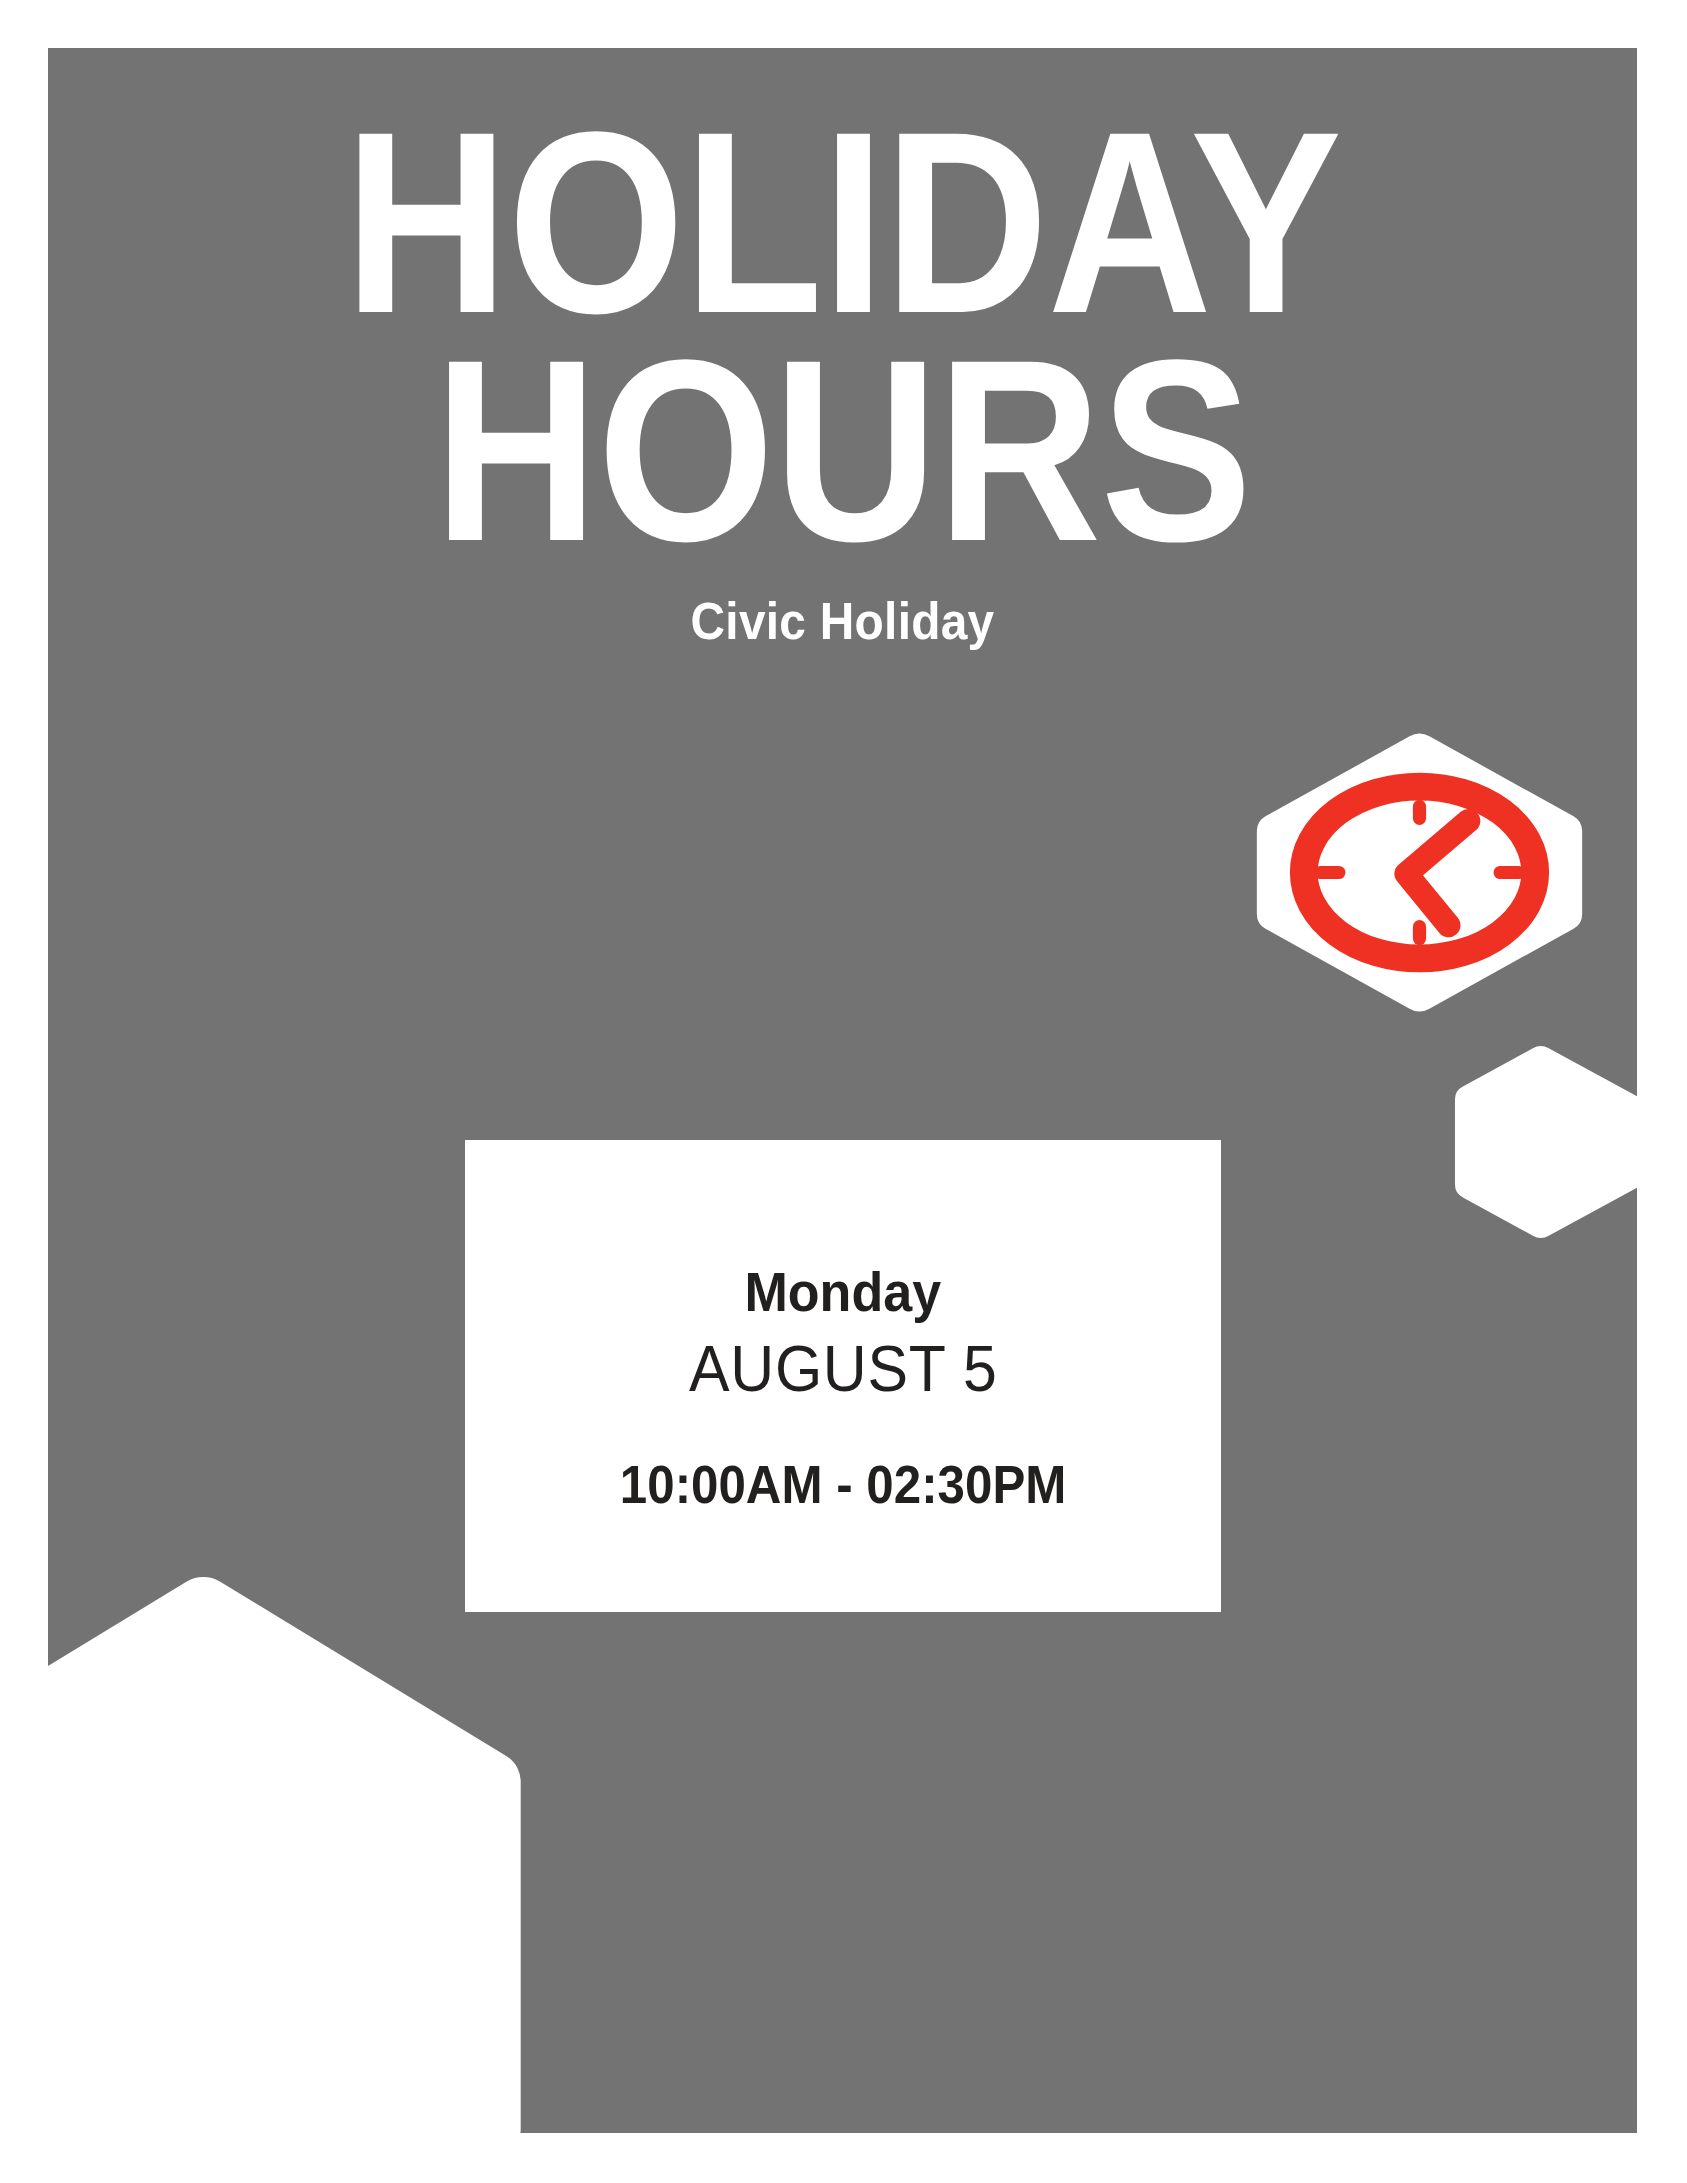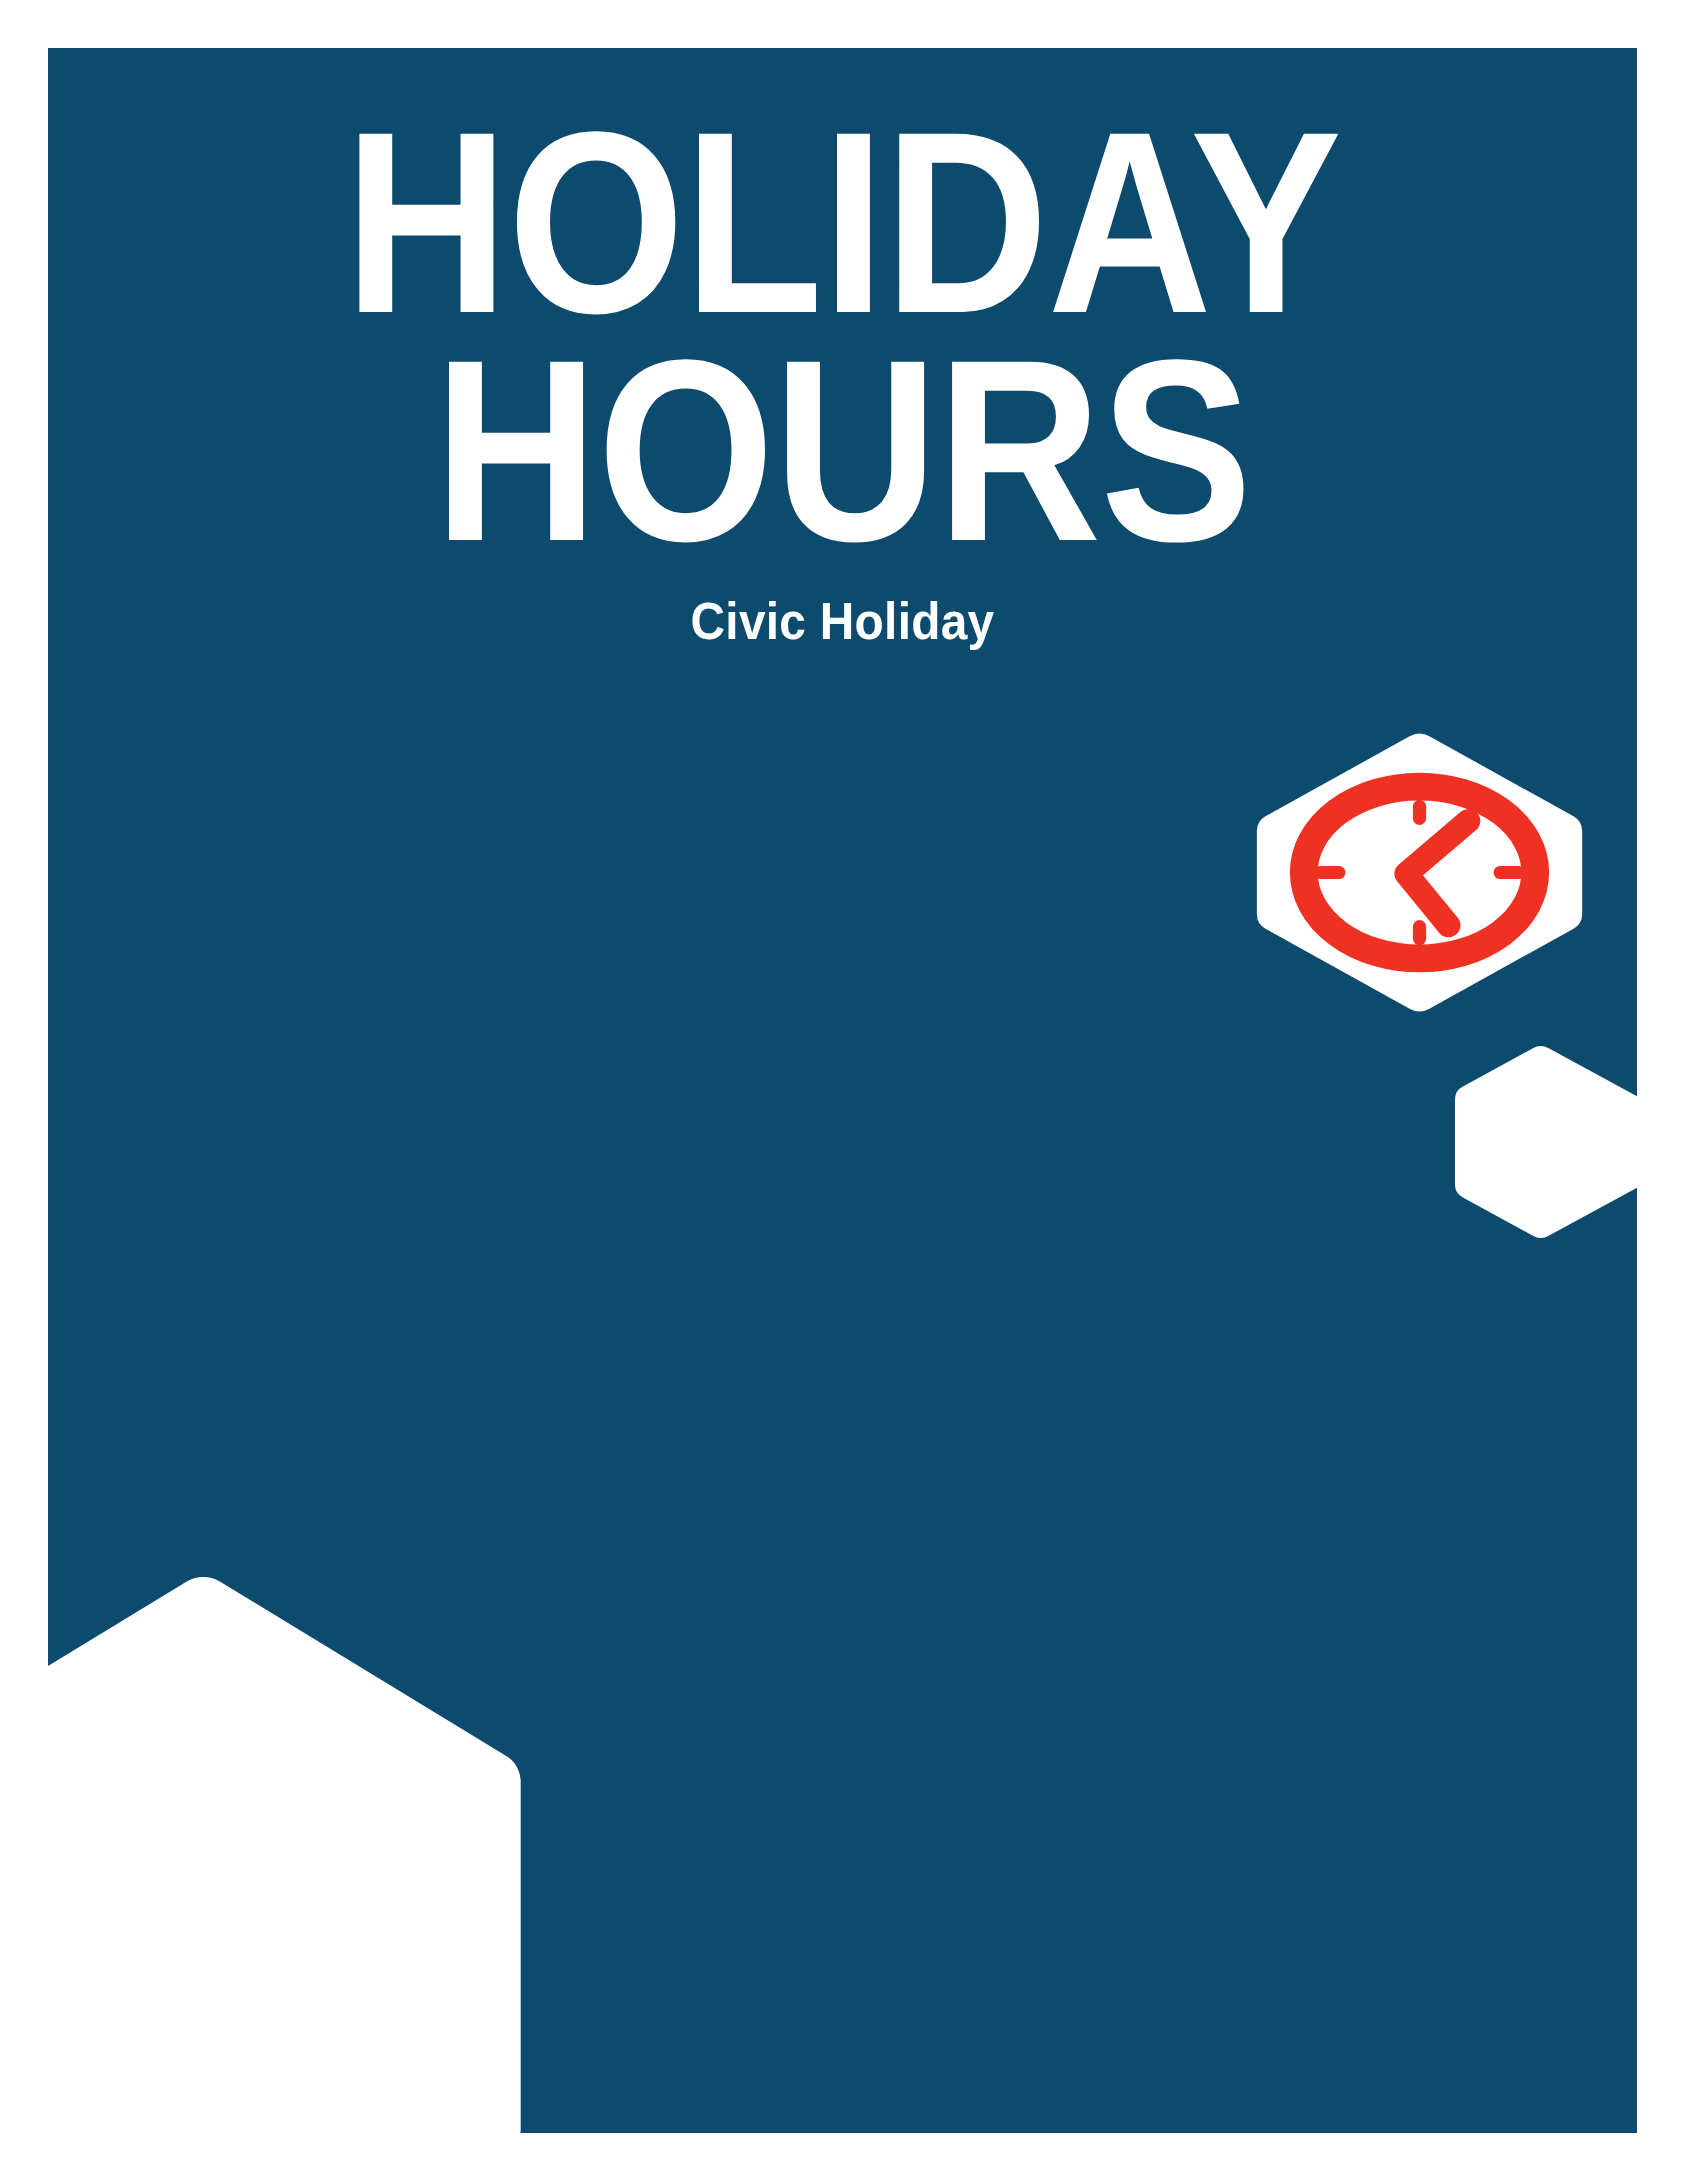--- a/index.html
+++ b/index.html
@@ -24,21 +24,21 @@
     overflow: hidden;
   }
 
   
   #red-panel {
     position: absolute;
     left: 48px;
     top: 48px;
     width: 1589px;
     height: 2085px;
-    background: #0c4a6e;
+    background: #737373;
     overflow: hidden;
   }
 
   
   .hex-layer {
     position: absolute;
     left: 0;
     top: 0;
     width: 1589px;
     height: 2085px;
@@ -235,16 +235,21 @@
       </div>
 
     </div>
 
     <div id="headline-block">
       <span id="title-line-1" class="title-line">HOLIDAY</span>
       <span id="title-line-2" class="title-line">HOURS</span>
       <span id="poster-subtitle">Civic Holiday</span>
     </div>
 
+    <div id="info-card">
+      <span id="card-day">Monday</span>
+      <span id="card-date">AUGUST 5</span>
+      <span id="card-time">10:00AM - 02:30PM</span>
+    </div>
 
   </div>
 </div>
 
 
 </body></html>

